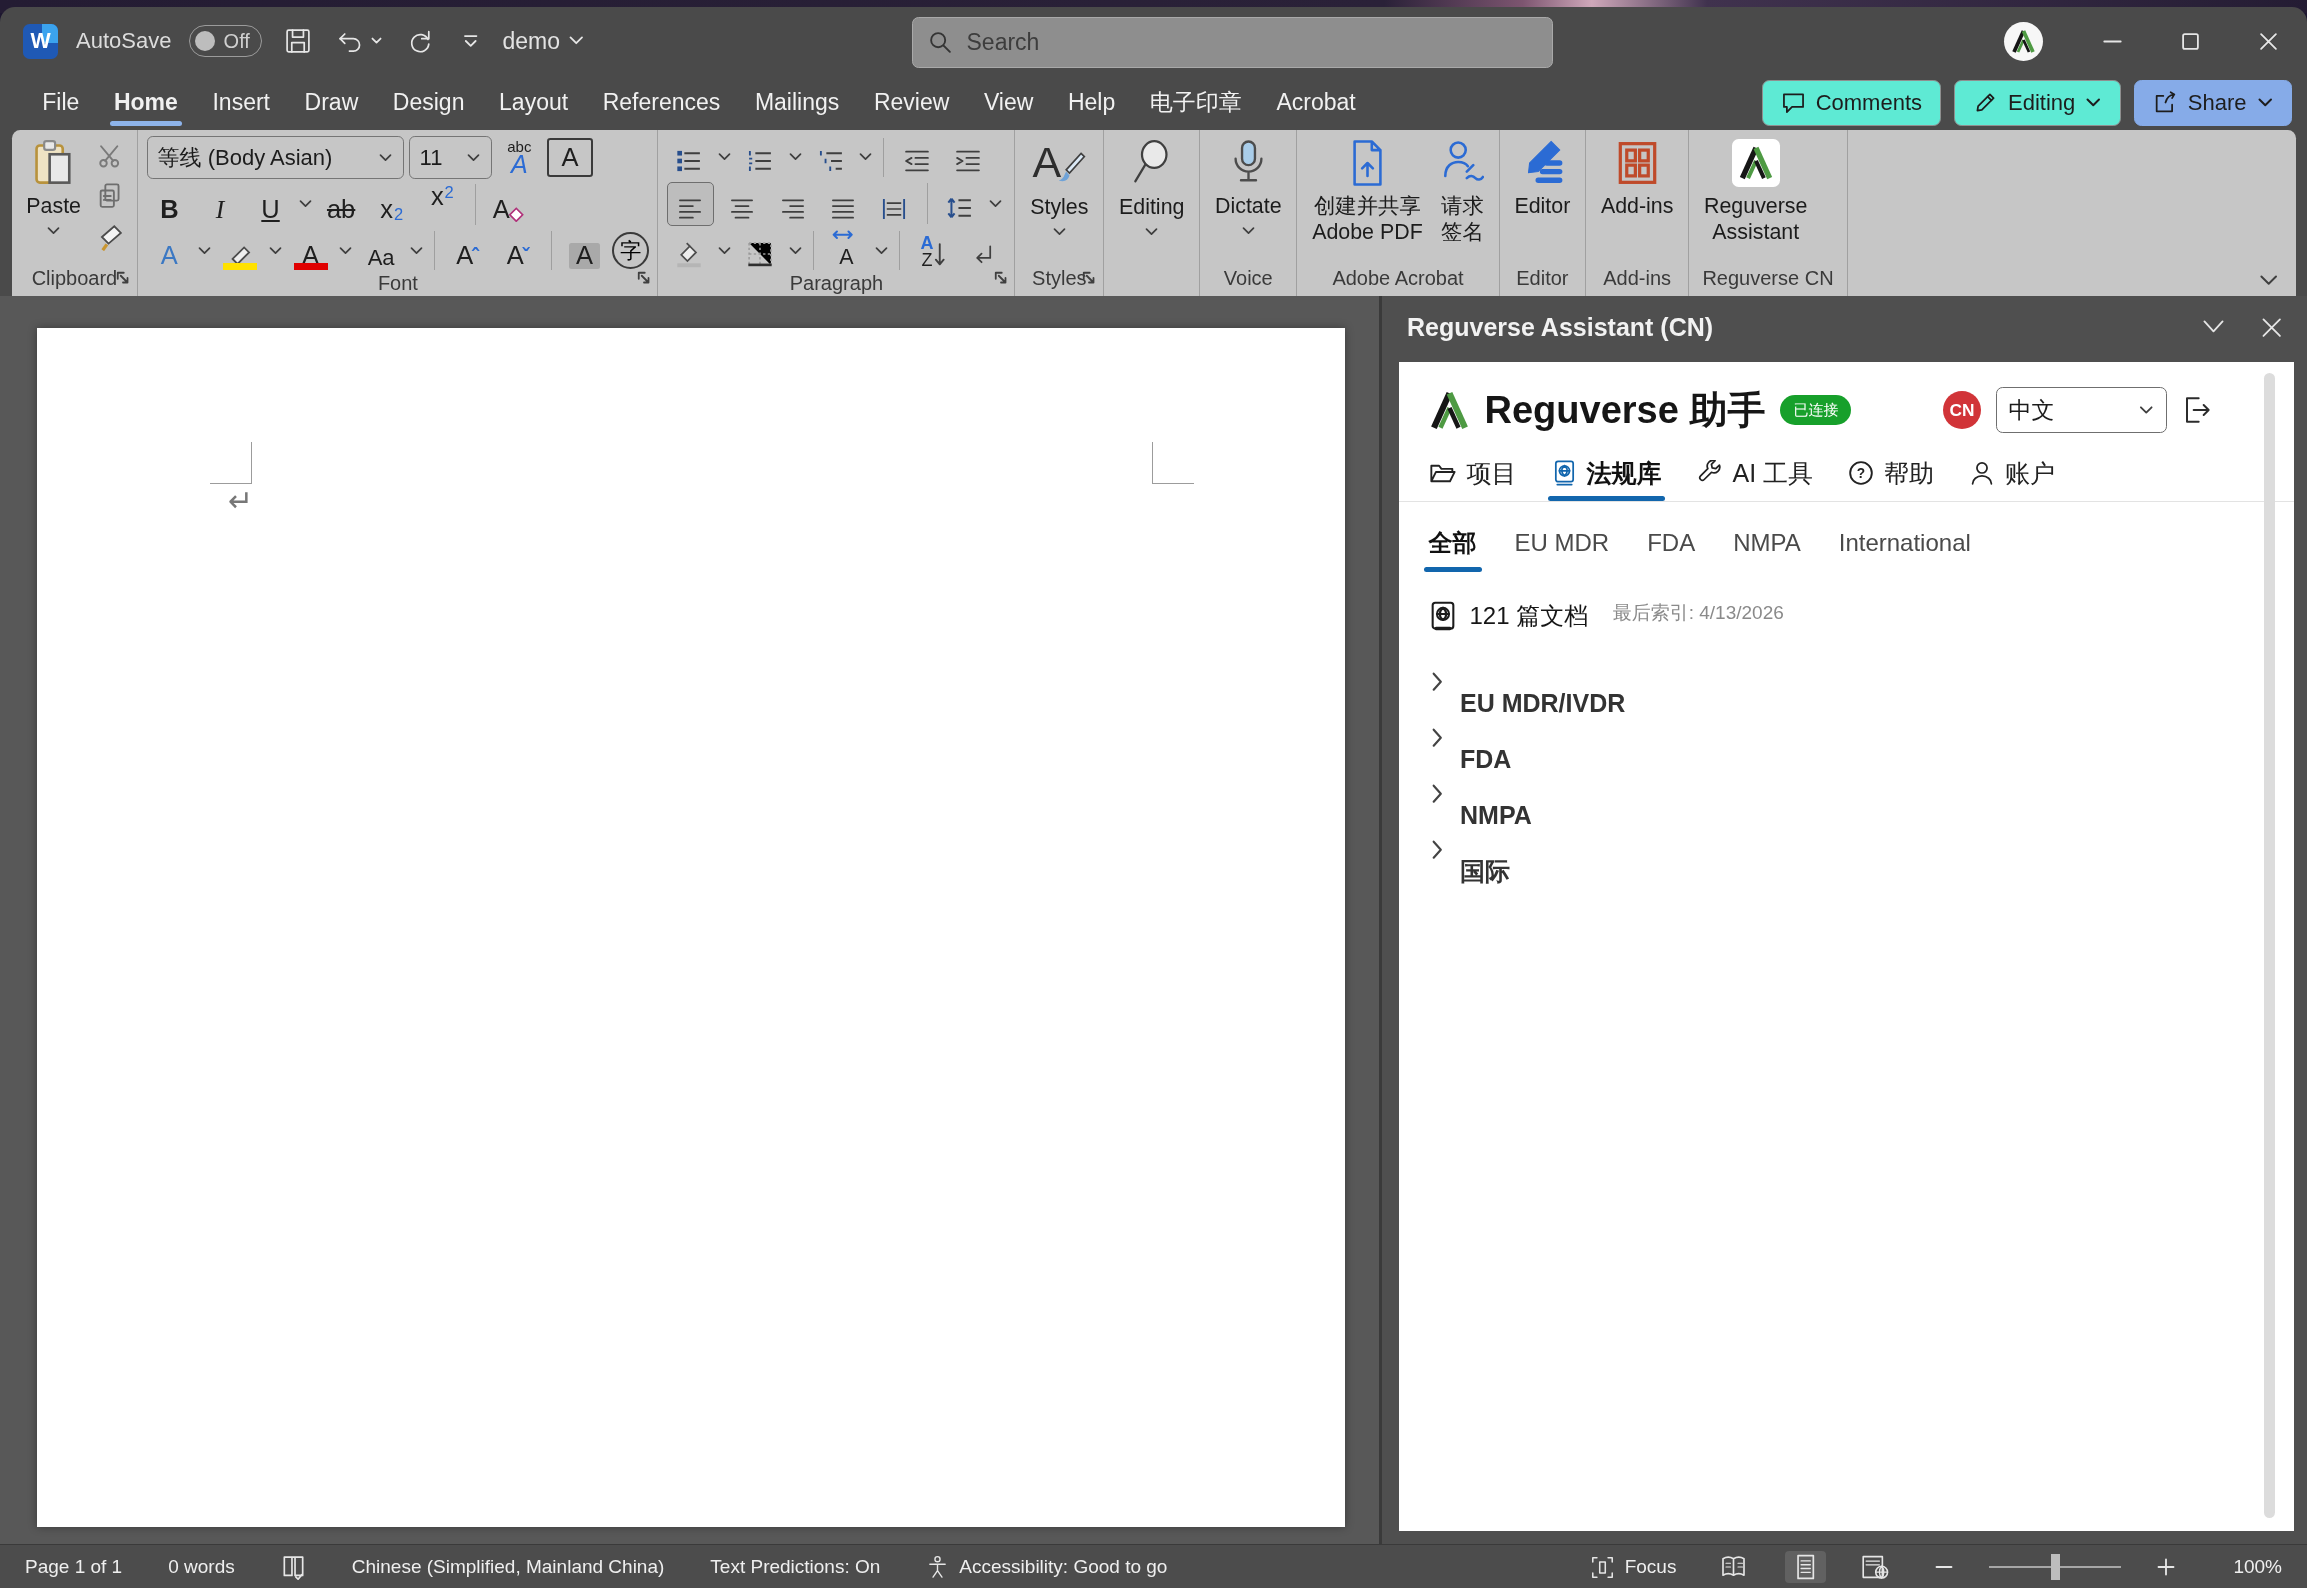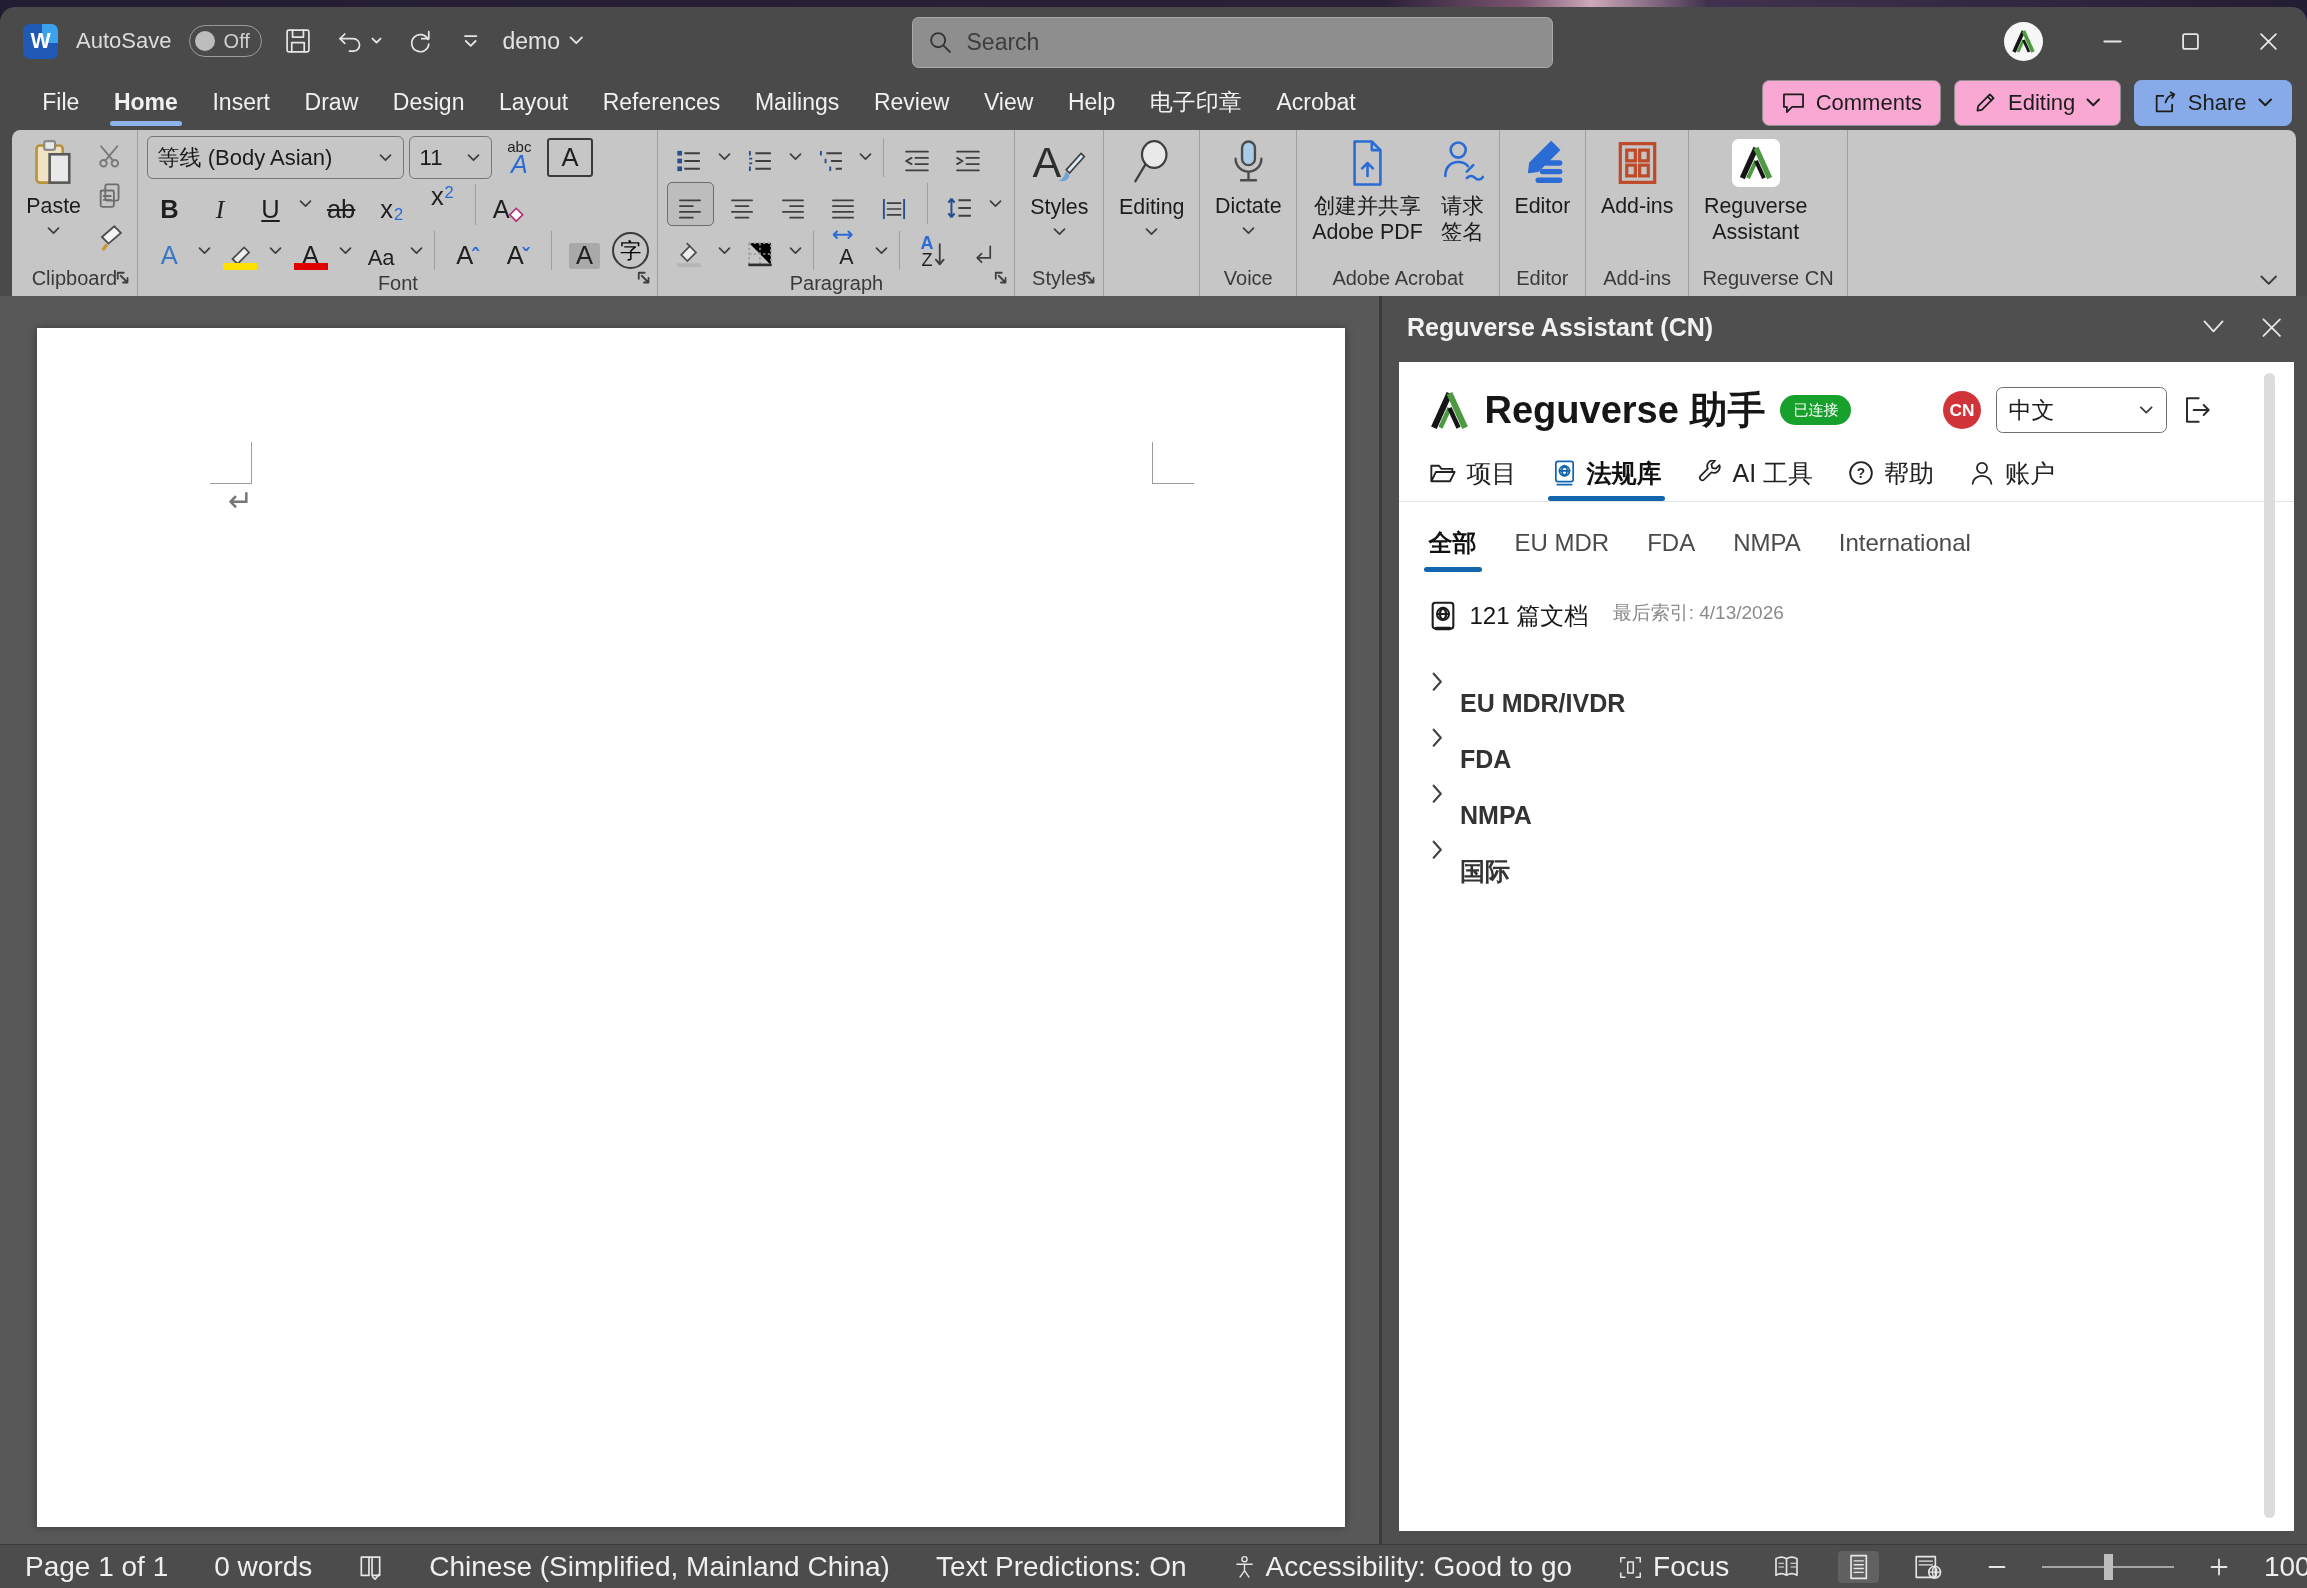--- a/index.html
+++ b/index.html
@@ -40,21 +40,21 @@
   .winbtn{width:78px;height:69px;display:flex;align-items:center;justify-content:center;background:none;border:none;cursor:pointer;}
 
   
   .menurow{height:54px;display:flex;align-items:center;position:relative;flex:0 0 auto;}
   .mtabs{display:flex;align-items:center;padding-left:25px;height:100%;}
   .mtab{position:relative;height:100%;display:flex;align-items:center;padding:0 17.3px;font-size:23px;color:#f1f1f1;cursor:pointer;}
   .mtab.active{font-weight:bold;}
   .mtab.active::after{content:"";position:absolute;left:13px;right:13px;bottom:3.3px;height:5.8px;border-radius:3.3px;background:#8db3ea;}
   .qbtns{position:absolute;right:15px;top:4.1px;display:flex;gap:13px;}
   .qbtn{height:46px;display:flex;align-items:center;gap:10px;padding:0 18px;border-radius:7.4px;
-     font-size:22px;color:#1d1d1d;background:#f9a8d4;border:0.8px solid #8f8f8f;cursor:pointer;font-family:inherit;}
+     font-size:22px;color:#1d1d1d;background:#5eead4;border:0.8px solid #8f8f8f;cursor:pointer;font-family:inherit;}
   .qbtn.share{background:#86abe8;border-color:#86abe8;}
 
   
   .ribbonrow{padding:0 11.5px;flex:0 0 auto;}
   .ribbon{background:#c6c6c6;border-radius:8.2px 8.2px 0 0;height:166px;display:flex;position:relative;}
   .rgroup{display:flex;flex-direction:column;padding:6.6px 8.2px 0 8.2px;border-right:0.8px solid #a0a0a0;}
   .rg-content{flex:1;display:flex;align-items:flex-start;gap:5px;}
   .rg-footer{height:35px;display:flex;align-items:center;justify-content:center;position:relative;
      color:#3a3a3a;font-size:20px;padding:0 5px;}
   .bigbtn{display:flex;flex-direction:column;align-items:center;padding:3.3px 6.6px 0 6.6px;gap:6.6px;
@@ -126,21 +126,21 @@
   .docsrow{margin:28px 36px 0 30px;display:flex;align-items:center;gap:13px;}
   .doccount{font-size:24px;color:#161616;}
   .lastidx{font-size:19px;color:#8a8a8a;margin-left:11.5px;align-self:flex-start;}
   .cats{margin:21.4px 36px 0 30px;}
   .cat{height:56px;display:flex;align-items:center;gap:15px;cursor:pointer;}
   .cat-label{font-size:25px;font-weight:bold;color:#333;margin-top:44px;}
   .pscroll{position:absolute;right:19px;top:11.5px;bottom:13px;width:10.7px;border-radius:5.8px;background:#dcdcdc;}
 
   
   .statusbar{height:44px;background:#4c4c4c;border-top:1.6px solid #3a3a3a;display:flex;align-items:center;
-     color:#efefef;font-size:28px;padding:0 25px;flex:0 0 auto;gap:0;}
+     color:#efefef;font-size:19px;padding:0 25px;flex:0 0 auto;gap:0;}
   .sb-item{display:flex;align-items:center;gap:10px;margin-right:46px;cursor:pointer;white-space:nowrap;}
   .sb-right{margin-left:auto;display:flex;align-items:center;gap:25px;}
   .viewbtn{padding:3.3px 10px;border-radius:4.1px;display:flex;align-items:center;background:none;border:none;cursor:pointer;}
   .viewbtn.active{background:#616161;}
   .ztrack{width:132px;height:2.5px;background:#a6a6a6;position:relative;}
   .zthumb{position:absolute;left:62px;top:-11.5px;width:9px;height:25.5px;background:#bdbdbd;}
   .zoomlabel{width:71px;text-align:right;}
 </style>
 </head>
 <body>

